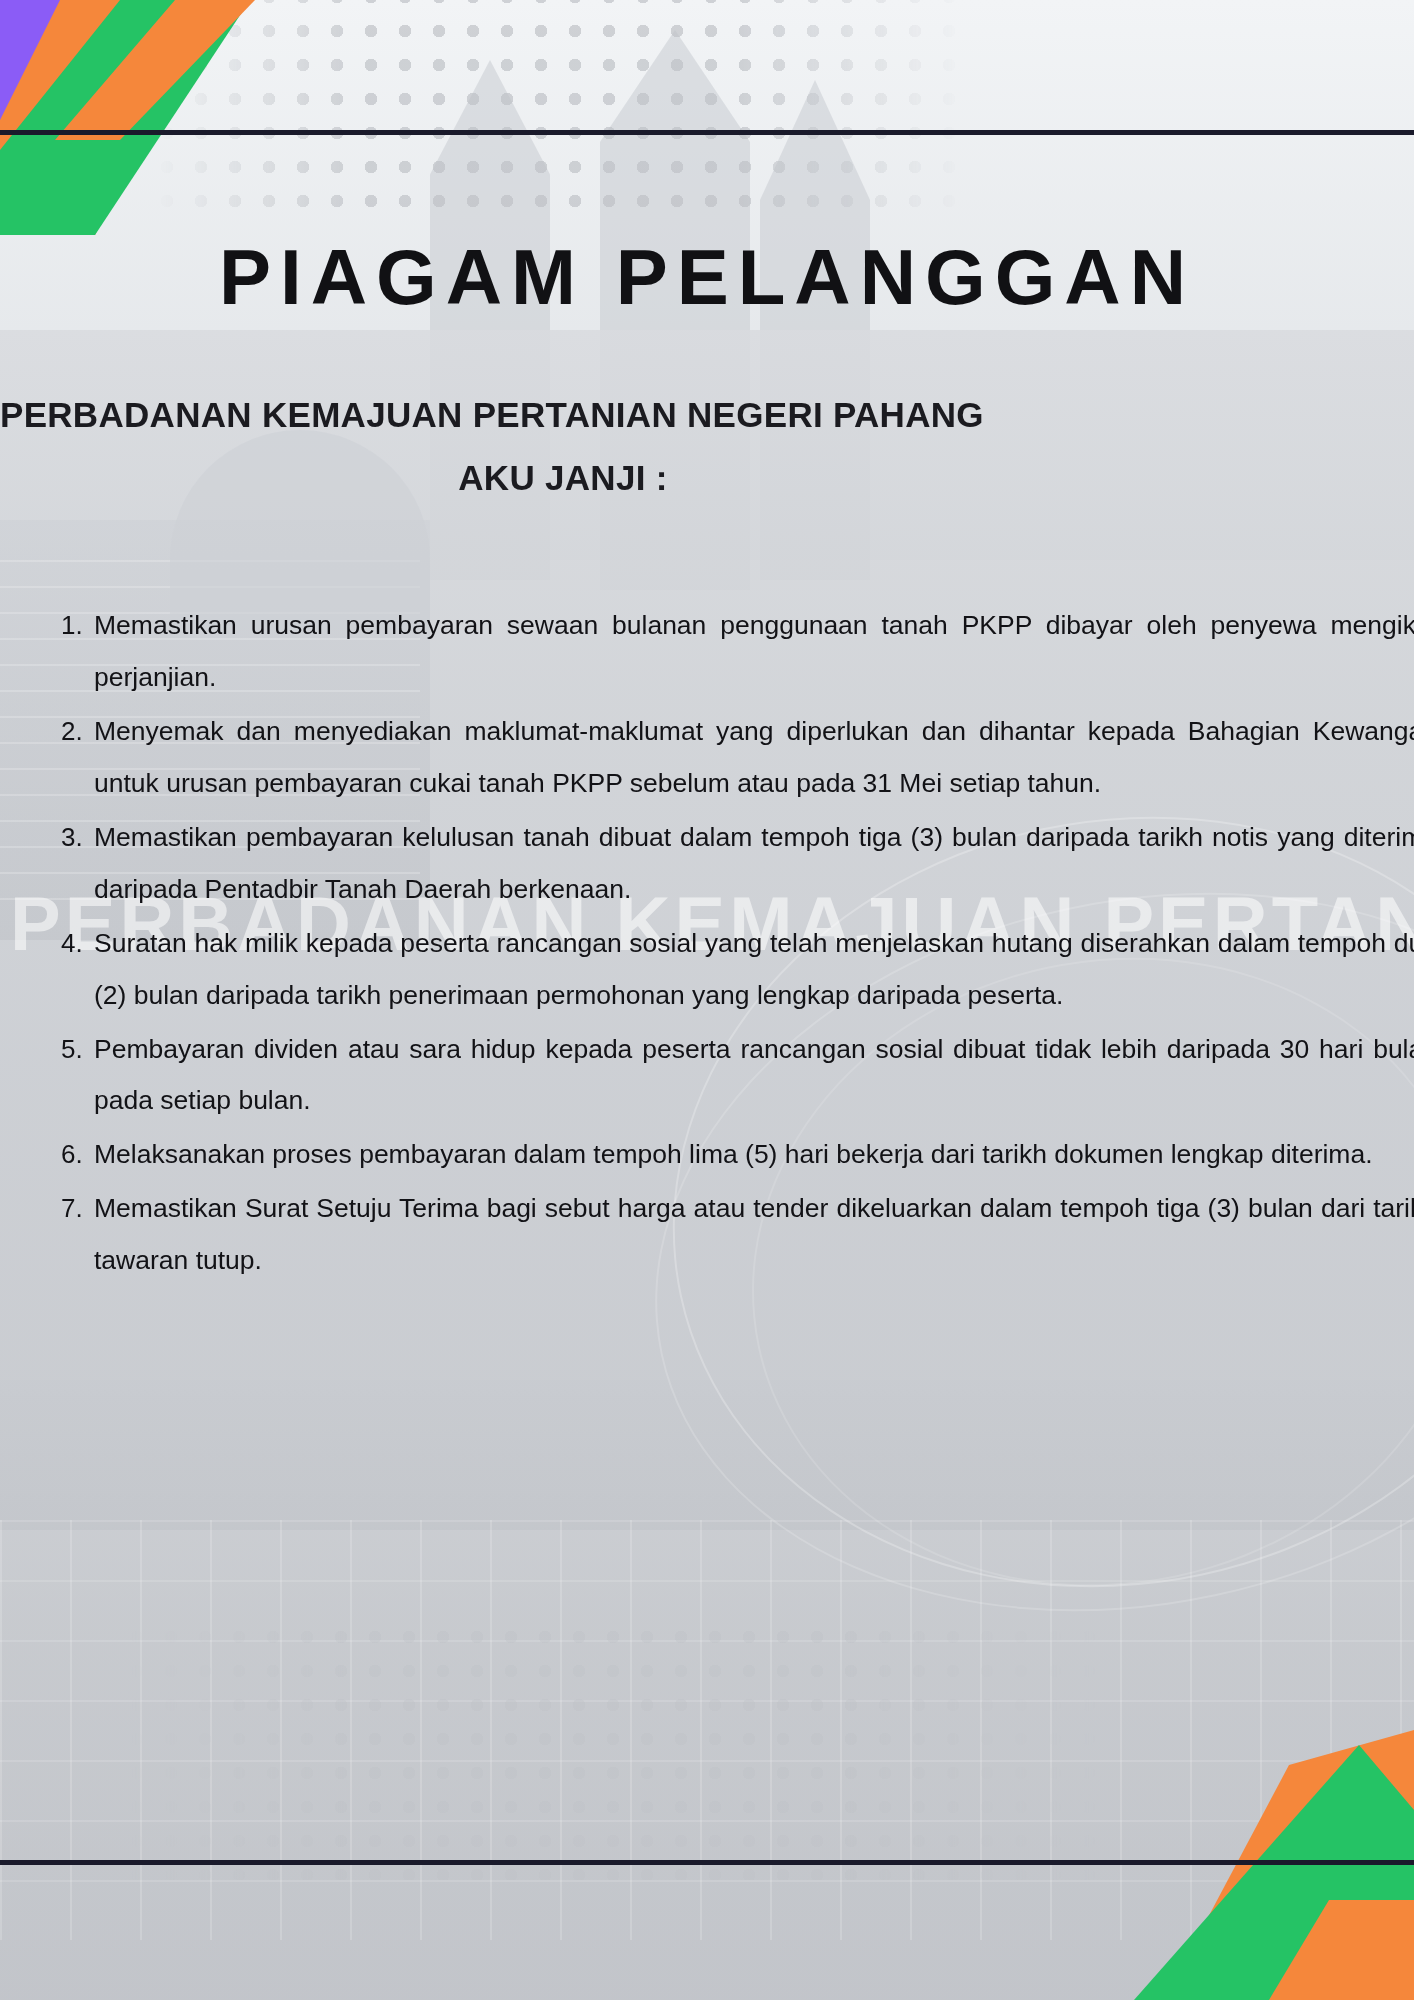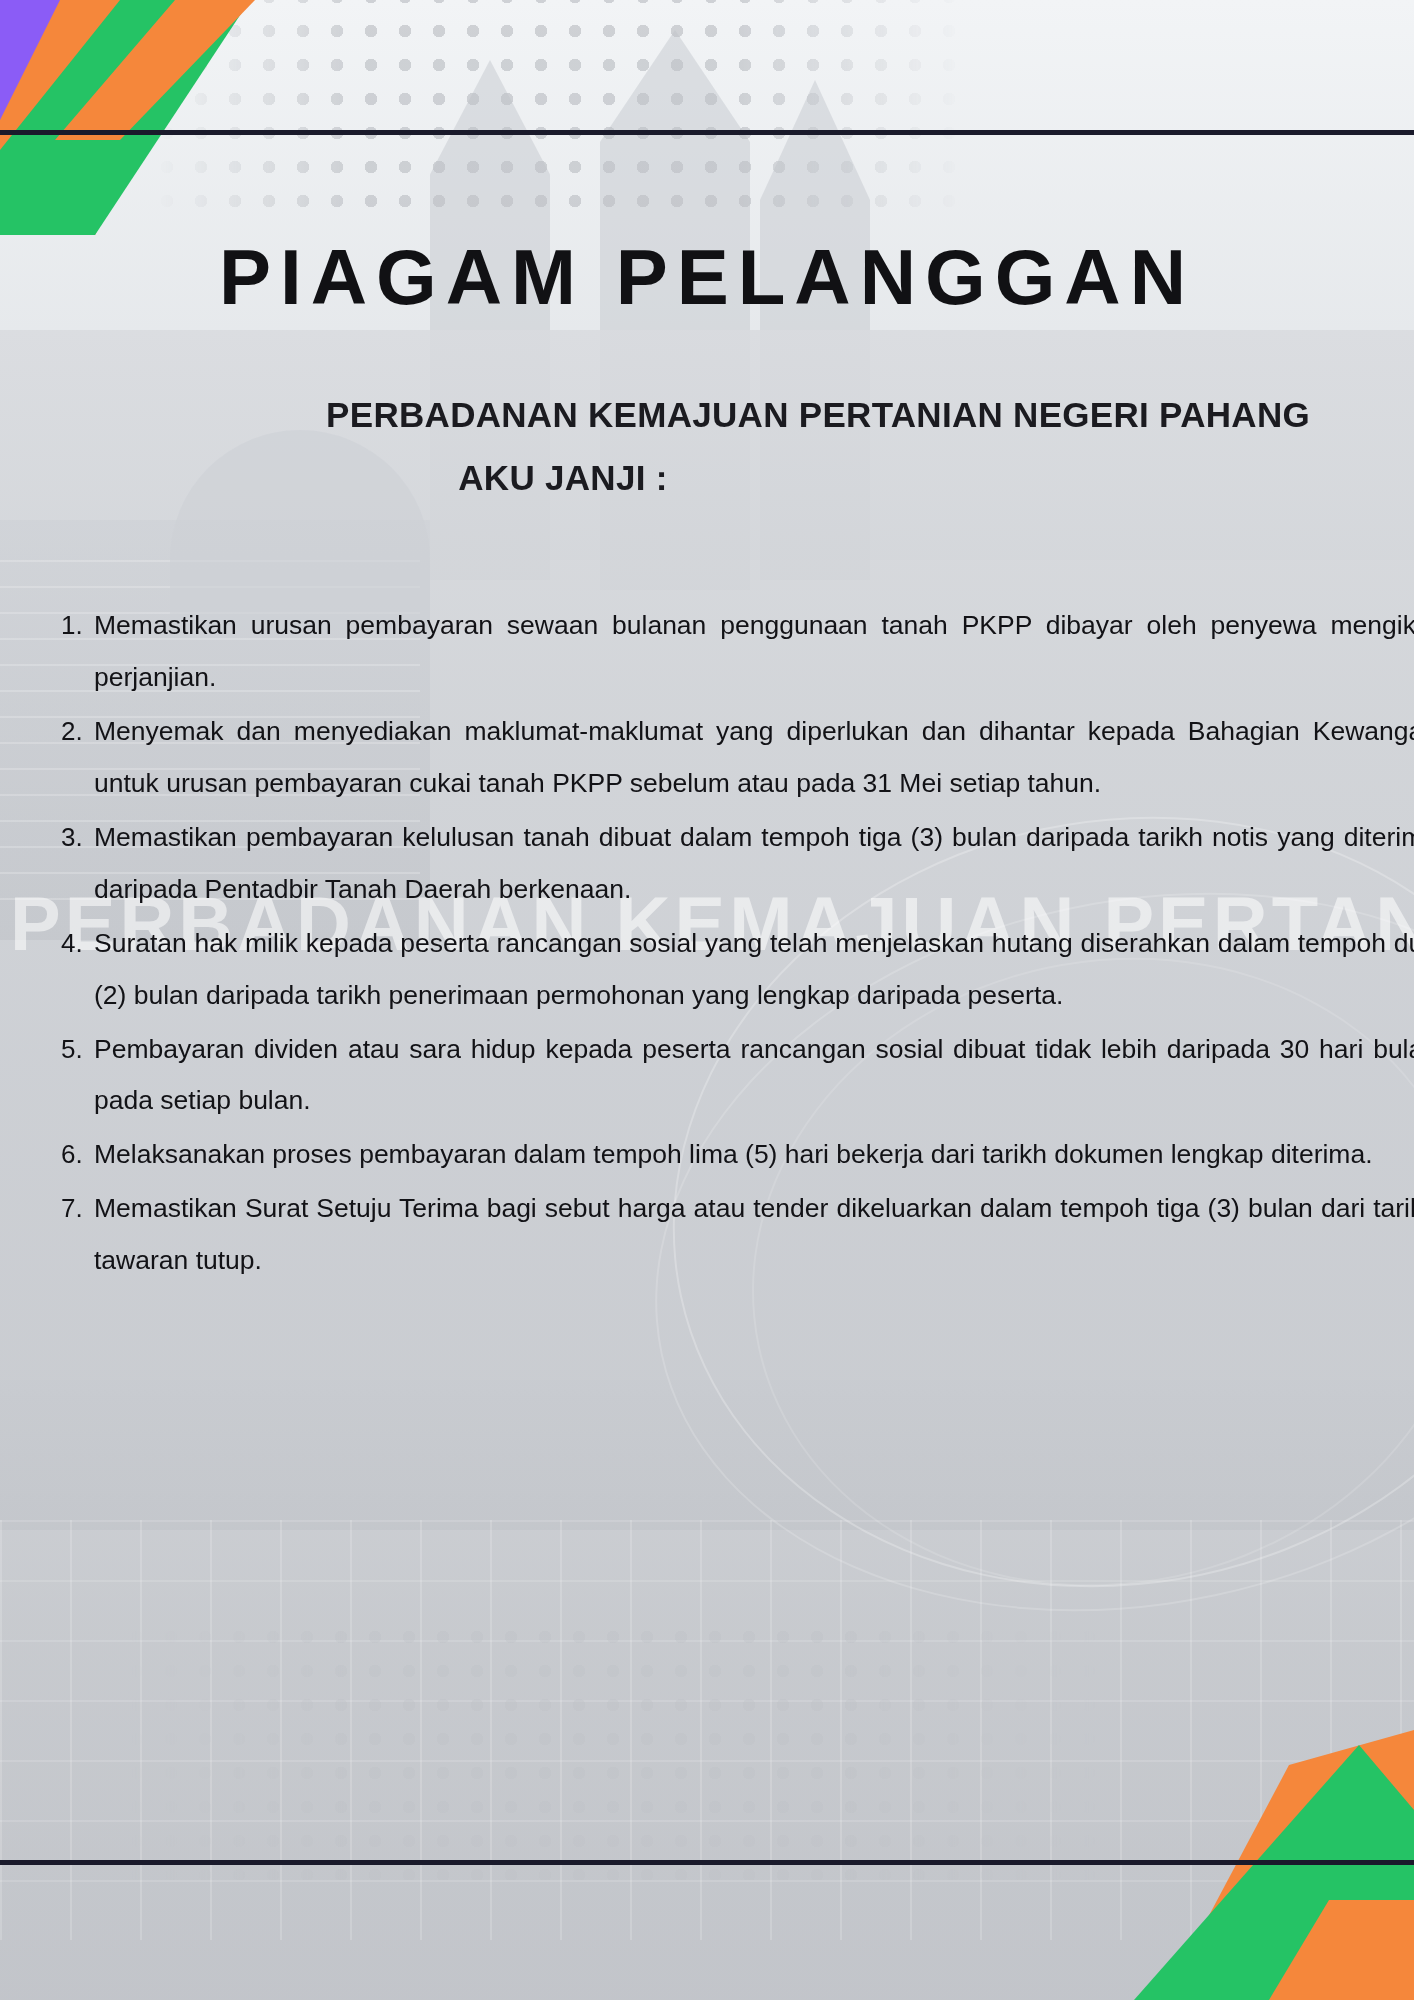--- a/index.html
+++ b/index.html
@@ -151,21 +151,21 @@
     text-align: center;
     font-size: 78px;
     font-weight: 800;
     letter-spacing: 9px;
     color: #111114;
     line-height: 1;
   }
   .subtitle {
     position: absolute;
     left: 0; top: 395px; width: 1310px;
-    text-align: right;
+    text-align: left;
     font-size: 35px;
     font-weight: 700;
     color: #1b1b20;
     letter-spacing: .3px;
   }
   .pledge-label {
     position: absolute;
     left: 0; top: 458px; width: 1126px;
     text-align: center;
     font-size: 35px;

